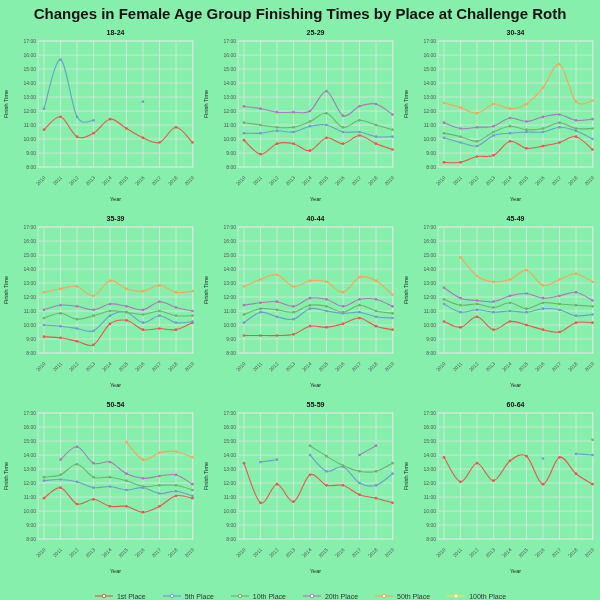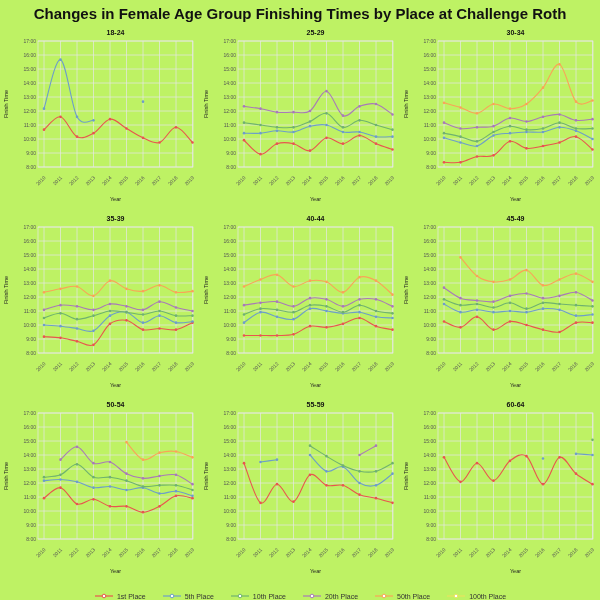--- a/index.html
+++ b/index.html
@@ -1,17 +1,17 @@
 <!DOCTYPE html>
 <html><head>
 <meta charset="utf-8">
 <style>
   html,body{margin:0;padding:0;background:#ffffff;}
   body{width:600px;height:600px;overflow:hidden;font-family:"Liberation Sans",sans-serif;}
-  .page{width:600px;height:600px;background:#bef264;position:relative;}
+  .page{width:600px;height:600px;background:#86efac;position:relative;}
   h1.fig-title{margin:0;padding:5px 0 2px 0;height:19px;font-size:15px;line-height:17px;
     font-weight:bold;text-align:center;color:#111;font-family:"Liberation Sans",sans-serif;}
   #grid{display:grid;grid-template-columns:repeat(3,200px);grid-template-rows:repeat(3,186px);}
   #grid svg{display:block;}
   #legend{height:24px;display:flex;align-items:center;justify-content:center;gap:16px;}
   .legend-item{display:flex;align-items:center;gap:3px;}
   .legend-label{font-size:7px;color:#333;}
 </style>
 </head>
 <body>

